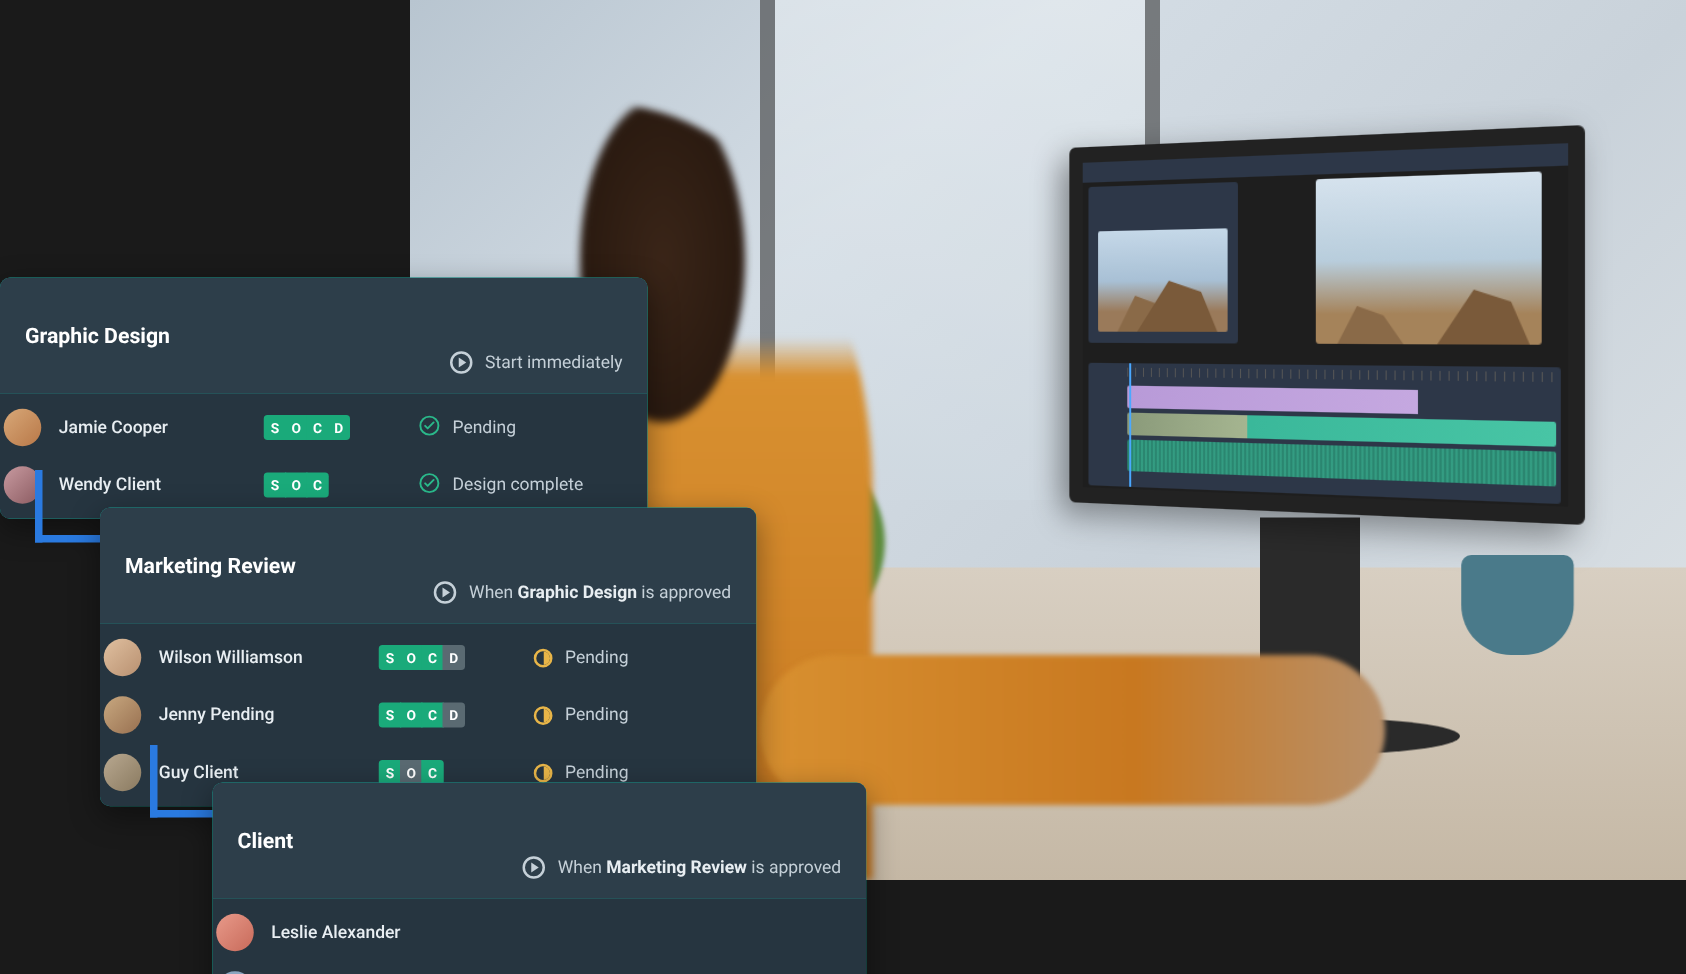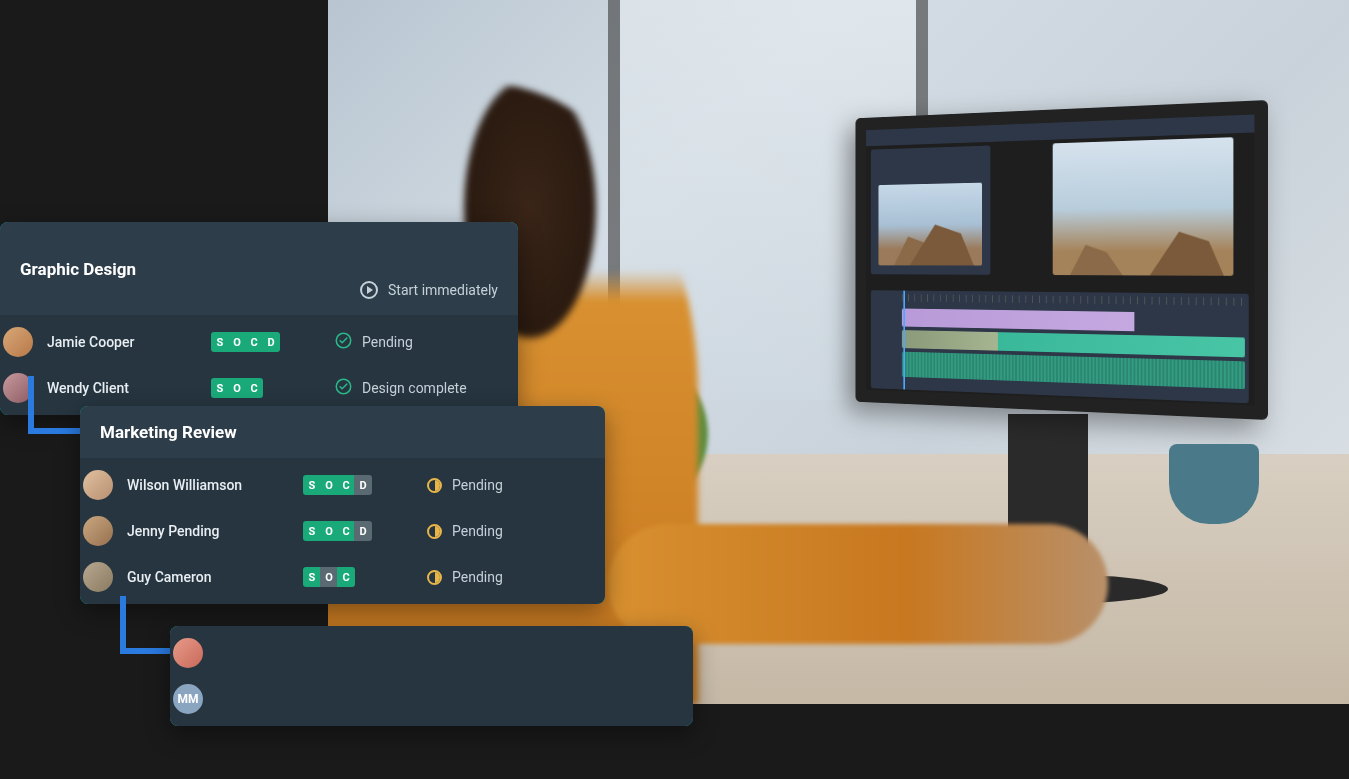--- a/index.html
+++ b/index.html
@@ -340,20 +340,26 @@
       </span>
     </div>
   </div>
 </div>
 
 <div class="connector" style="left:28px; top:376px; width:60px; height:58px;"></div>
 
 <div class="card card-2" style="left:80px; top:406px; width:525px;">
   <div class="card-header">
     <div class="card-title">Marketing Review</div>
+    <div class="trigger">
+      <span class="play-icon"></span>
+      <span>
+        <span>When </span><span class="trigger-bold">Graphic Design</span><span> is approved</span>
+      </span>
+    </div>
   </div>
   <div class="card-body">
     <div class="row">
       <span class="avatar" style="background:linear-gradient(135deg,#e0c0a0,#b89070);"></span>
       <span class="name-col">Wilson Williamson</span>
       <span class="perm-col">
           <span class="perm-chip perm-on">S</span>
           <span class="perm-chip perm-on">O</span>
           <span class="perm-chip perm-on">C</span>
           <span class="perm-chip perm-off">D</span>
@@ -372,40 +378,50 @@
           <span class="perm-chip perm-on">C</span>
           <span class="perm-chip perm-off">D</span>
         </span>
       <span class="status-col">
         <span class="pending-icon"></span>
         <span>Pending</span>
       </span>
     </div>
     <div class="row">
       <span class="avatar" style="background:linear-gradient(135deg,#b8a890,#8a7a60);"></span>
-      <span class="name-col">Guy Cameron</span>
+      <span class="name-col">Guy Client</span>
       <span class="perm-col">
           <span class="perm-chip perm-on">S</span>
           <span class="perm-chip perm-off">O</span>
           <span class="perm-chip perm-on">C</span>
         </span>
       <span class="status-col">
         <span class="pending-icon"></span>
         <span>Pending</span>
       </span>
     </div>
   </div>
 </div>
 
 <div class="connector" style="left:120px; top:596px; width:56px; height:58px;"></div>
 
 <div class="card card-3" style="left:170px; top:626px; width:523px;">
+  <div class="card-header">
+    <div class="card-title">Client</div>
+    <div class="trigger">
+      <span class="play-icon"></span>
+      <span>
+        <span>When </span><span class="trigger-bold">Marketing Review</span><span> is approved</span>
+      </span>
+    </div>
+  </div>
   <div class="card-body">
     <div class="row">
       <span class="avatar" style="background:linear-gradient(135deg,#e89a8a,#c86a5a);"></span>
+      <span class="name-col">Leslie Alexander</span>
     </div>
     <div class="row">
       <span class="avatar" style="background:#8aa5c0;">
           <span>MM</span>
         </span>
     </div>
   </div>
 </div>
 
 </body></html>

